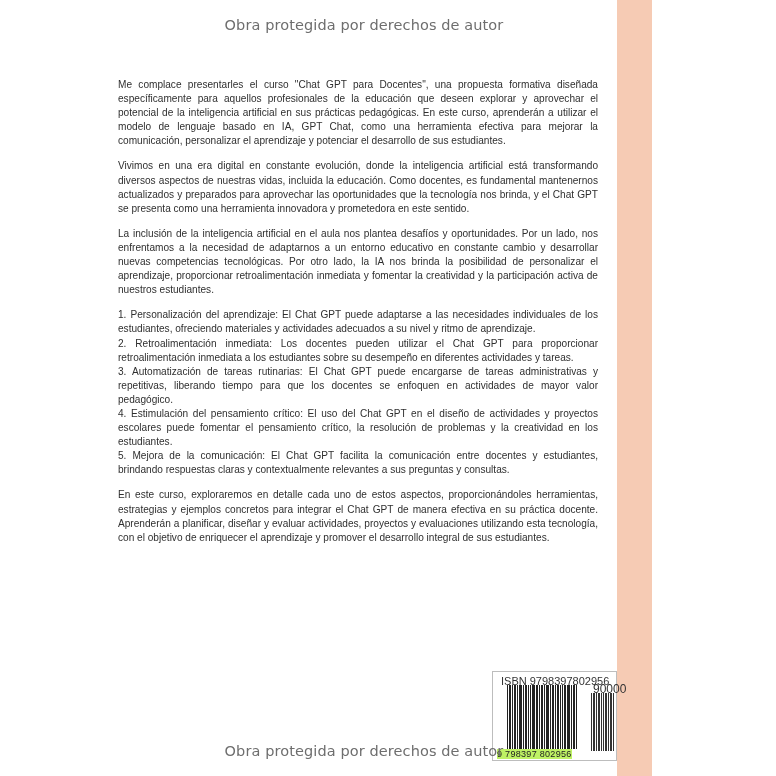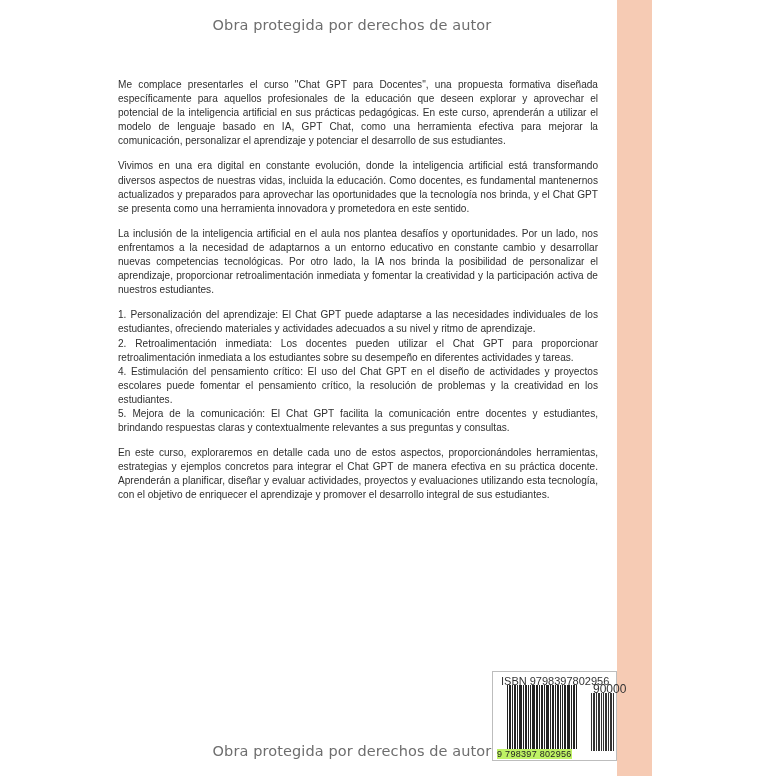--- a/index.html
+++ b/index.html
@@ -1,18 +1,18 @@
 <!DOCTYPE html>
 <html><head>
 <meta charset="utf-8">
 <style>
   html, body { margin:0; padding:0; }
   body { width:776px; height:776px; background:#ffffff; position:relative; overflow:hidden; font-family:"Liberation Sans", sans-serif; }
   .band { position:absolute; left:617px; top:0; width:35px; height:776px; background:#f6cbb4; }
-  .watermark { position:absolute; left:0; width:704px; text-align:center; font-family:"DejaVu Sans", sans-serif; font-size:14.5px; color:#6e6e6e; letter-spacing:0.1px; }
+  .watermark { position:absolute; left:0; width:704px; text-align:center; font-family:"DejaVu Sans", sans-serif; font-size:14.5px; color:#6e6e6e; letter-spacing:0.1px;padding-left:12px; }
   .wm-top { top:17px; }
   .wm-bottom { top:743px; }
   .content { position:absolute; left:118px; top:78px; width:480px; font-size:10.1px; line-height:14.1px; color:#2f2f2f; }
   .para { margin:0 0 11px 0; text-align:justify; }
   .line { display:block; }
   .barcode-box { position:absolute; left:492px; top:671px; width:125px; height:90px; background:#fff; border:1px solid #bdbdbd; box-sizing:border-box; }
   .isbn-text { position:absolute; left:8px; top:3px; font-size:11px; color:#333; }
   .bars { position:absolute; left:14px; top:13px; height:64px; display:flex; align-items:flex-start; }
   .bar { height:64px; background:#222; margin-right:1px; }
   .bars2 { position:absolute; left:98px; top:21px; height:58px; display:flex; }
@@ -27,20 +27,21 @@
 
 <div class="watermark wm-top">Obra protegida por derechos de autor</div>
 
 <div class="content">
   <p class="para">Me complace presentarles el curso "Chat GPT para Docentes", una propuesta formativa diseñada específicamente para aquellos profesionales de la educación que deseen explorar y aprovechar el potencial de la inteligencia artificial en sus prácticas pedagógicas. En este curso, aprenderán a utilizar el modelo de lenguaje basado en IA, GPT Chat, como una herramienta efectiva para mejorar la comunicación, personalizar el aprendizaje y potenciar el desarrollo de sus estudiantes.</p>
   <p class="para">Vivimos en una era digital en constante evolución, donde la inteligencia artificial está transformando diversos aspectos de nuestras vidas, incluida la educación. Como docentes, es fundamental mantenernos actualizados y preparados para aprovechar las oportunidades que la tecnología nos brinda, y el Chat GPT se presenta como una herramienta innovadora y prometedora en este sentido.</p>
   <p class="para">La inclusión de la inteligencia artificial en el aula nos plantea desafíos y oportunidades. Por un lado, nos enfrentamos a la necesidad de adaptarnos a un entorno educativo en constante cambio y desarrollar nuevas competencias tecnológicas. Por otro lado, la IA nos brinda la posibilidad de personalizar el aprendizaje, proporcionar retroalimentación inmediata y fomentar la creatividad y la participación activa de nuestros estudiantes.</p>
   <div class="para">
     <span class="line">1. Personalización del aprendizaje: El Chat GPT puede adaptarse a las necesidades individuales de los estudiantes, ofreciendo materiales y actividades adecuados a su nivel y ritmo de aprendizaje.</span>
     <span class="line">2. Retroalimentación inmediata: Los docentes pueden utilizar el Chat GPT para proporcionar retroalimentación inmediata a los estudiantes sobre su desempeño en diferentes actividades y tareas.</span>
+    <span class="line">3. Automatización de tareas rutinarias: El Chat GPT puede encargarse de tareas administrativas y repetitivas, liberando tiempo para que los docentes se enfoquen en actividades de mayor valor pedagógico.</span>
     <span class="line">4. Estimulación del pensamiento crítico: El uso del Chat GPT en el diseño de actividades y proyectos escolares puede fomentar el pensamiento crítico, la resolución de problemas y la creatividad en los estudiantes.</span>
     <span class="line">5. Mejora de la comunicación: El Chat GPT facilita la comunicación entre docentes y estudiantes, brindando respuestas claras y contextualmente relevantes a sus preguntas y consultas.</span>
   </div>
   <p class="para">En este curso, exploraremos en detalle cada uno de estos aspectos, proporcionándoles herramientas, estrategias y ejemplos concretos para integrar el Chat GPT de manera efectiva en su práctica docente. Aprenderán a planificar, diseñar y evaluar actividades, proyectos y evaluaciones utilizando esta tecnología, con el objetivo de enriquecer el aprendizaje y promover el desarrollo integral de sus estudiantes.</p>
 </div>
 
 <div class="barcode-box">
   <div class="isbn-text">ISBN 9798397802956</div>
   <div class="bars">
     <div class="bar" style="width:1px"></div>

